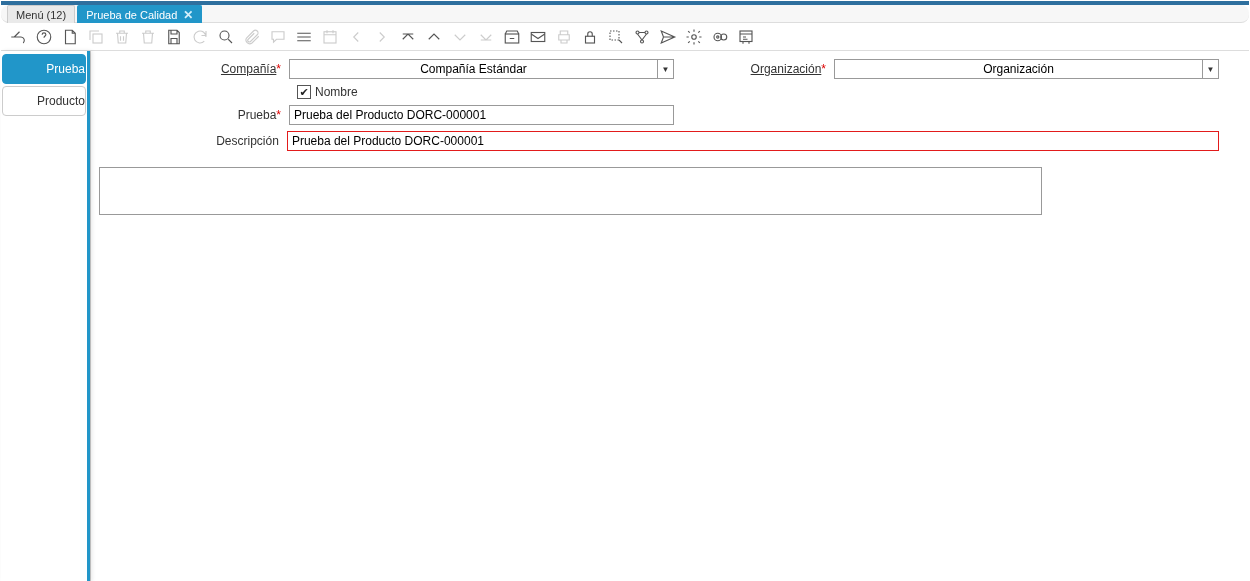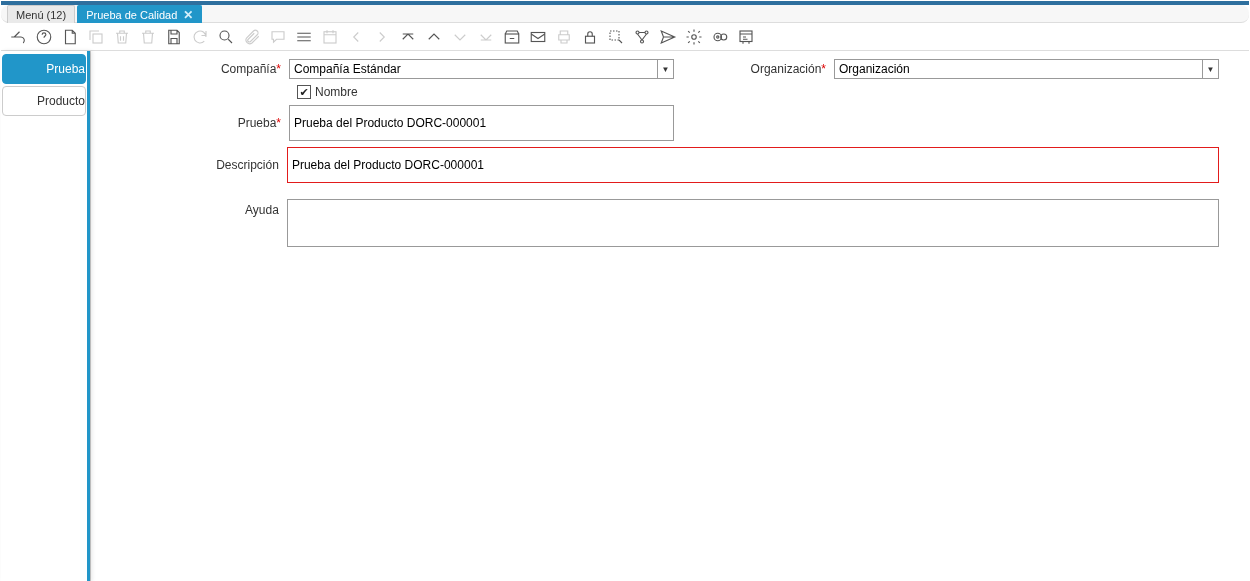--- a/index.html
+++ b/index.html
@@ -18,32 +18,32 @@
   .body { display:flex; height:calc(581px - 4px - 18px - 28px); }
   .sidebar { width:90px; background:#e2e2e2; border-right:1px solid #ccc; padding:0; position:relative;}
   .sidetab { height:30px; display:flex; align-items:center; justify-content:flex-end; font-size:12px; background:#fff; border:1px solid #ccc; margin:-1px 1px 3px 1px; cursor:pointer; border-radius:4px;}
   .sidetab.active { background:#2196c9; color:#fff; border-color:#2196c9;}
   .sidetab:first-child{ margin-top:1px;}
   .sidebar-wrap{ background:#fff; border-right:3px solid #2196c9; height:100%; padding-top:2px; box-shadow: 2px 0 4px rgba(0,0,0,0.10);}
   .content { flex:1; padding:8px 30px 8px 8px; overflow:auto;}
   .form-row { display:flex; align-items:center; margin-bottom:6px;}
   .form-row.top{ align-items:flex-start;}
   .lbl { width:190px; text-align:right; padding-right:8px; font-size:12px; color:#333;}
-  .lbl .link{ cursor:pointer;}
+  .lbl .link{ text-decoration:underline; cursor:pointer;}
   .req{ color:#d00;}
   .combo { display:flex; border:1px solid #999; height:20px; background:#fff;}
-  .combo input{ border:none; padding:0 4px; font-size:12px; outline:none; height:100%; flex:1;}
+  .combo input{ border:none; padding:0 4px; font-size:12px; outline:none; height:100%; flex:1;text-align:center;}
   .combo .arrow{ width:16px; border-left:1px solid #999; display:flex; align-items:center; justify-content:center; cursor:pointer; font-size:8px; color:#333;}
   .combo.c1{ width:385px;}
   .gap-col{ flex:1;}
   .col2-lbl{ width:84px; padding-right:8px;}
   .combo.c2{ width:385px;}
   .chk-row{ margin-left:198px; display:flex; align-items:center; gap:4px; margin-bottom:6px;}
   .chk{ width:14px; height:14px; border:1px solid #555; display:flex; align-items:center; justify-content:center; font-size:11px; color:#222; cursor:pointer; background:#fff;}
-  .txt { border:1px solid #999; height:36px; padding:0 4px; font-size:12px; outline:none;}
+  .txt { border:1px solid #999; height:20px; padding:0 4px; font-size:12px; outline:none;}
   .txt.w1{ width:385px;}
   .txt.red{ border:1.5px solid #e21b1b; width:943px;}
   .ta { border:1px solid #999; resize:both; font-family:inherit; font-size:12px; padding:3px 4px; width:943px; height:48px; outline:none;}
   .ta::-webkit-resizer{ }
   .row-spacer{ height:10px;}
 </style>
 </head>
 <body>
 
 <div class="app">
@@ -269,21 +269,18 @@
       <div class="form-row">
         <div class="lbl">
           <span>Descripción</span>
         </div>
         <input class="txt red" type="text" value="Prueba del Producto DORC-000001" style="">
       </div>
 
       <div class="row-spacer"></div>
 
       <div class="form-row top">
-        <div class="lbl" style="padding-top:4px">
-          <span>Ayuda</span>
-        </div>
         <textarea class="ta" style=""></textarea>
       </div>
 
     </div>
   </div>
 </div>
 
 </body></html>

